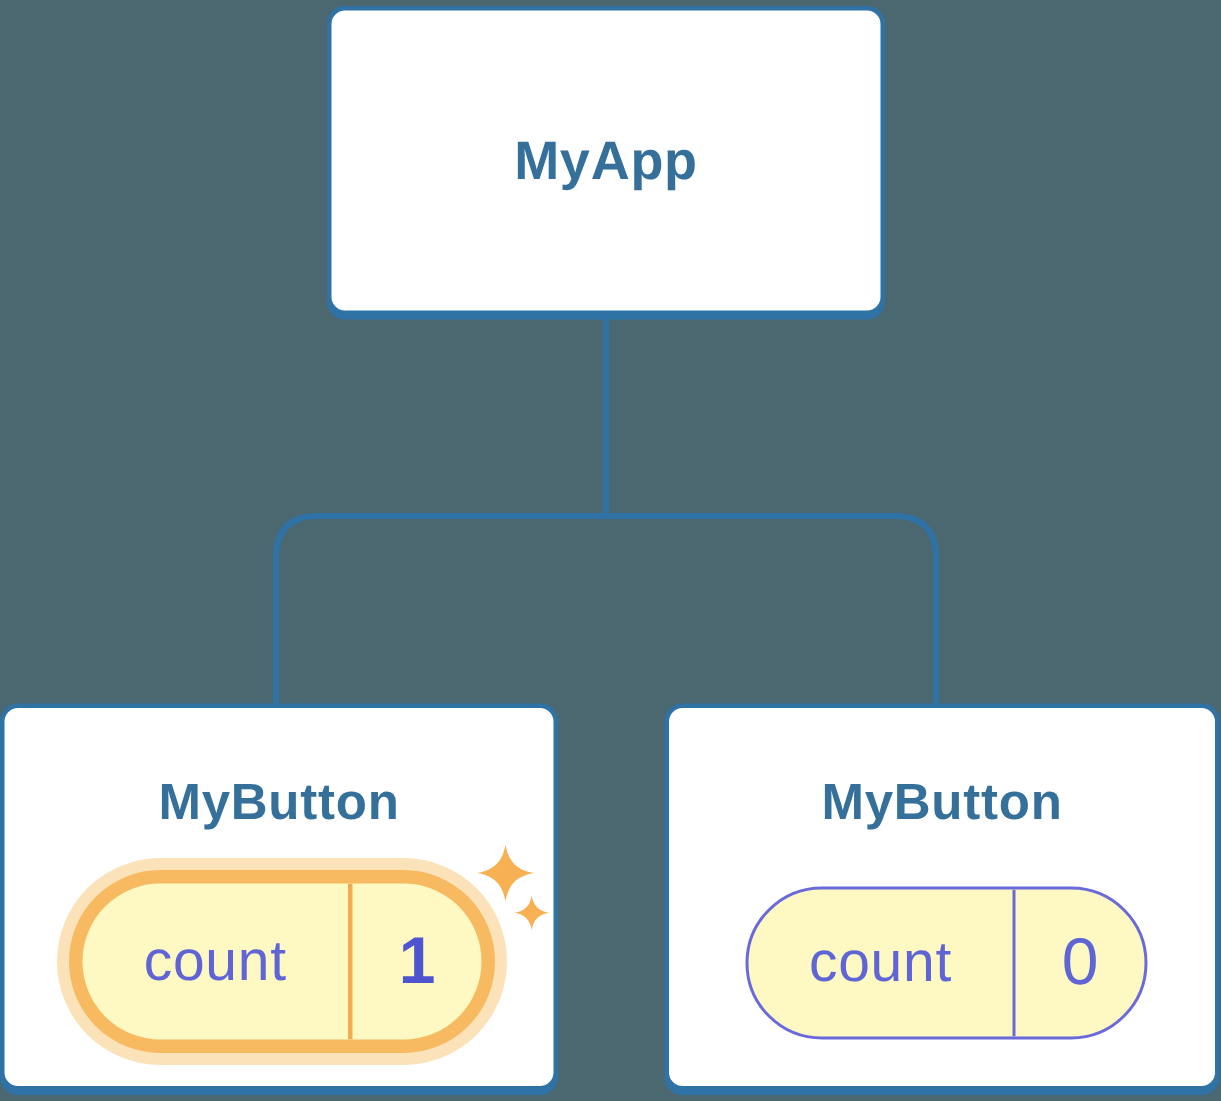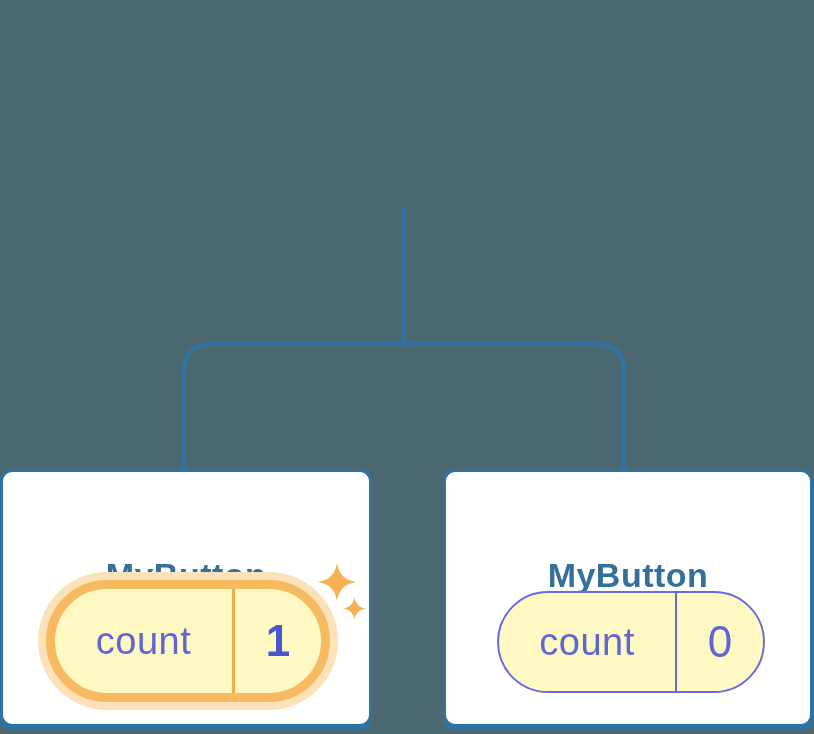--- a/index.html
+++ b/index.html
@@ -45,21 +45,20 @@
   }
   .child-title {
     position: absolute;
     top: 44px; left: 0;
     width: 100%;
     text-align: center;
     color: #35709B;
     font-size: 34px;
     font-weight: bold;
     letter-spacing: 0.5px;
-    margin-top: 40px;
   }
   .state-pill {
     position: absolute;
     display: flex;
     align-items: stretch;
     background: #fef9c3;
     box-sizing: border-box;
     overflow: hidden;
   }
   .pill-highlighted {
@@ -106,20 +105,23 @@
 </head>
 <body>
 
 <div class="canvas">
 
   <svg class="connector-svg" viewBox="0 0 814 734" xmlns="http://www.w3.org/2000/svg">
     <path d="M 404 208 L 404 344" fill="none" stroke="#2F73A6" stroke-width="4"></path>
     <path d="M 184 470 L 184 372 Q 184 344 212 344 L 596 344 Q 624 344 624 372 L 624 470" fill="none" stroke="#2F73A6" stroke-width="4"></path>
   </svg>
 
+  <div class="card card-root">
+    <div class="node-title">MyApp</div>
+  </div>
 
   <div class="card card-child-left">
     <div class="child-title">MyButton</div>
 
     <div class="state-pill pill-highlighted">
       <span class="pill-key">count</span>
       <span class="pill-divider"></span>
       <span class="pill-value">1</span>
     </div>
 

